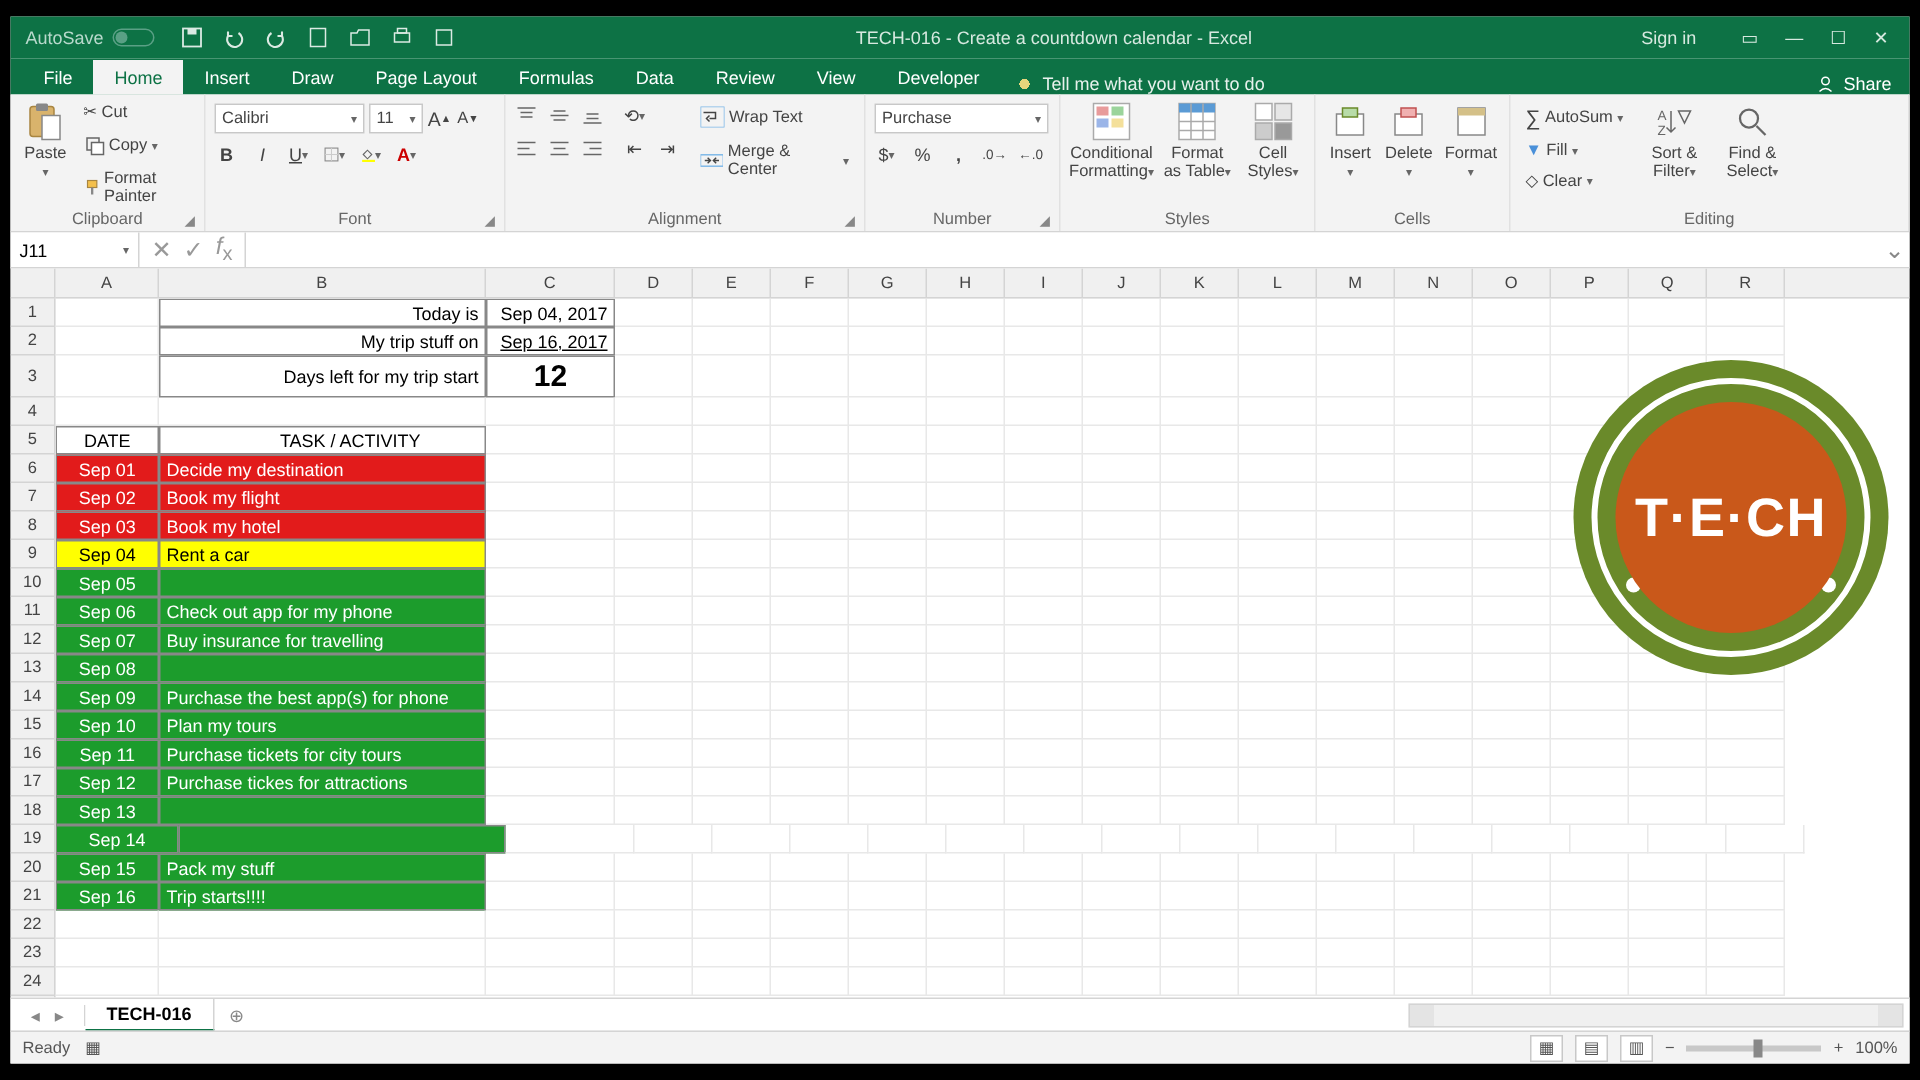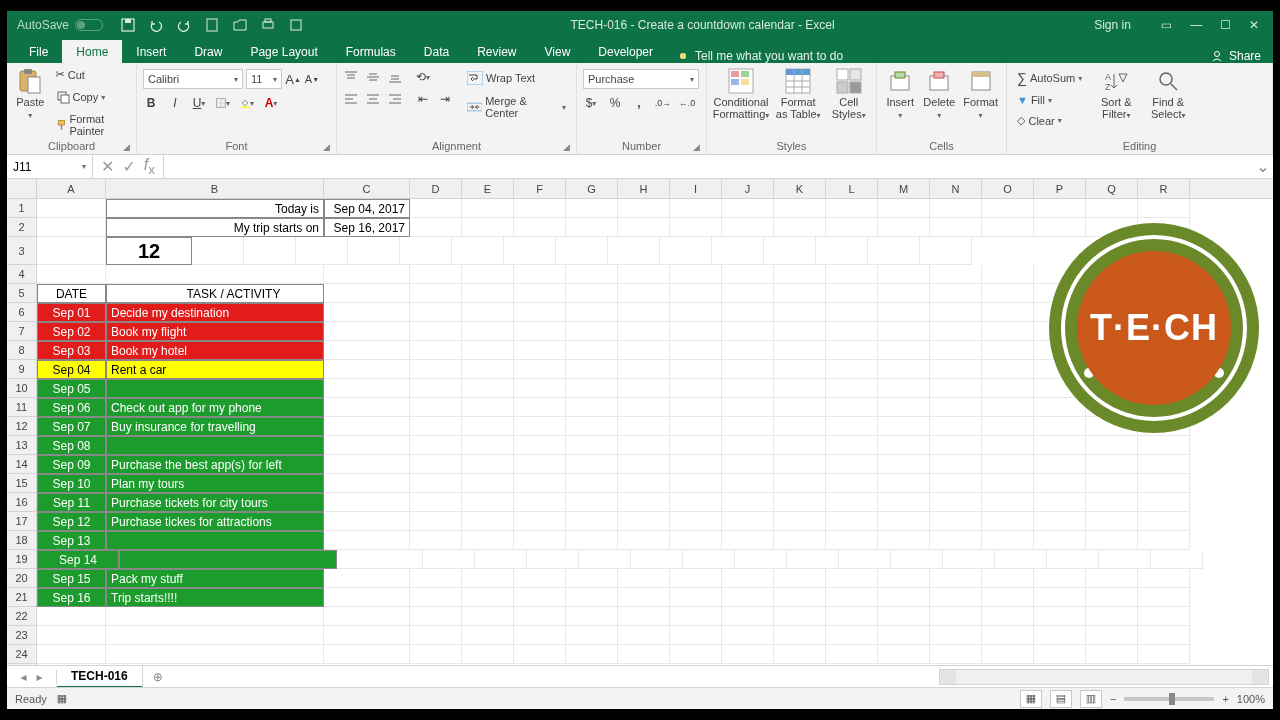--- a/index.html
+++ b/index.html
@@ -62,21 +62,21 @@
 .cell-row { display:flex; height:19px; }
 .cell { border-right:1px solid #e8e8e8; border-bottom:1px solid #e8e8e8; font-size:12px; padding:0 4px; display:flex; align-items:center; overflow:hidden; white-space:nowrap; }
 .cell.border { border:1px solid #888; }
 .cell.right { justify-content:flex-end; }
 .cell.center { justify-content:center; }
 .cell.red { background:#e21b1b; color:#fff; }
 .cell.yellow { background:#ffff00; color:#000; }
 .cell.green { background:#1c9c2c; color:#fff; }
 
 
-.logo { position:absolute; top:24px; right:14px; width:210px; height:210px; z-index:5; }
+.logo { position:absolute; top:41px; right:14px; width:210px; height:210px; z-index:5; }
 .logo .ring { position:absolute; inset:0; border-radius:50%; background:#6a8a2a; display:flex; align-items:center; justify-content:center; }
 .logo .ring::before { content:''; position:absolute; inset:12px; border-radius:50%; border:4px solid #fff; }
 .logo .inner { position:absolute; inset:28px; border-radius:50%; background:#c9581a; display:flex; align-items:center; justify-content:center; color:#fff; font-weight:800; font-size:36px; letter-spacing:1px; }
 
 
 .sheet-tabs { height:22px; background:#fff; border-top:1px solid #d4d4d4; display:flex; align-items:center; font-size:12px; }
 .sheet-tabs .nav { width:50px; display:flex; align-items:center; justify-content:center; gap:10px; color:#888; border-right:1px solid #d4d4d4; }
 .sheet-tabs .tab { padding:3px 14px; border-right:1px solid #d4d4d4; background:#fff; border-bottom:2px solid #0d7245; font-weight:600; }
 .sheet-tabs .add { width:30px; text-align:center; color:#888; }
 .sheet-tabs .hscroll { margin-left:auto; width:330px; height:16px; background:#f0f0f0; border:1px solid #d4d4d4; margin-right:4px; position:relative; }
@@ -562,40 +562,41 @@
           <div class="cell " style="width: 52px;"></div>
           <div class="cell " style="width: 52px;"></div>
           <div class="cell " style="width: 52px;"></div>
           <div class="cell " style="width: 52px;"></div>
           <div class="cell " style="width: 52px;"></div>
           <div class="cell " style="width: 52px;"></div>
           <div class="cell " style="width: 52px;"></div>
         </div>
         <div class="cell-row" style="height: 19px;">
           <div class="cell " style="width: 69px;"></div>
-          <div class="cell border right" style="width: 218px;">My trip starts on</div>
-          <div class="cell border right" style="width: 86px;">Sep 16, 2017</div>
+          <div class="cell border right" style="width: 218px;">My trip stuff on</div>
+          <div class="cell border right" style="width: 86px; text-decoration: underline;">Sep 16, 2017</div>
           <div class="cell " style="width: 52px;"></div>
           <div class="cell " style="width: 52px;"></div>
           <div class="cell " style="width: 52px;"></div>
           <div class="cell " style="width: 52px;"></div>
           <div class="cell " style="width: 52px;"></div>
           <div class="cell " style="width: 52px;"></div>
           <div class="cell " style="width: 52px;"></div>
           <div class="cell " style="width: 52px;"></div>
           <div class="cell " style="width: 52px;"></div>
           <div class="cell " style="width: 52px;"></div>
           <div class="cell " style="width: 52px;"></div>
           <div class="cell " style="width: 52px;"></div>
           <div class="cell " style="width: 52px;"></div>
           <div class="cell " style="width: 52px;"></div>
           <div class="cell " style="width: 52px;"></div>
         </div>
         <div class="cell-row" style="height: 28px;">
           <div class="cell " style="width: 69px;"></div>
+          <div class="cell border right" style="width: 218px; font-size: 12px;">Days left for my trip start</div>
           <div class="cell border center" style="width: 86px; font-weight: bold; font-size: 20px;">12</div>
           <div class="cell " style="width: 52px;"></div>
           <div class="cell " style="width: 52px;"></div>
           <div class="cell " style="width: 52px;"></div>
           <div class="cell " style="width: 52px;"></div>
           <div class="cell " style="width: 52px;"></div>
           <div class="cell " style="width: 52px;"></div>
           <div class="cell " style="width: 52px;"></div>
           <div class="cell " style="width: 52px;"></div>
           <div class="cell " style="width: 52px;"></div>
@@ -801,21 +802,21 @@
           <div class="cell " style="width: 52px;"></div>
           <div class="cell " style="width: 52px;"></div>
           <div class="cell " style="width: 52px;"></div>
           <div class="cell " style="width: 52px;"></div>
           <div class="cell " style="width: 52px;"></div>
           <div class="cell " style="width: 52px;"></div>
           <div class="cell " style="width: 52px;"></div>
         </div>
         <div class="cell-row">
           <div class="cell border center green" style="width: 69px;">Sep 09</div>
-          <div class="cell border green" style="width: 218px;">Purchase the best app(s) for left</div>
+          <div class="cell border green" style="width: 218px;">Purchase the best app(s) for phone</div>
           <div class="cell " style="width: 86px;"></div>
           <div class="cell " style="width: 52px;"></div>
           <div class="cell " style="width: 52px;"></div>
           <div class="cell " style="width: 52px;"></div>
           <div class="cell " style="width: 52px;"></div>
           <div class="cell " style="width: 52px;"></div>
           <div class="cell " style="width: 52px;"></div>
           <div class="cell " style="width: 52px;"></div>
           <div class="cell " style="width: 52px;"></div>
           <div class="cell " style="width: 52px;"></div>

